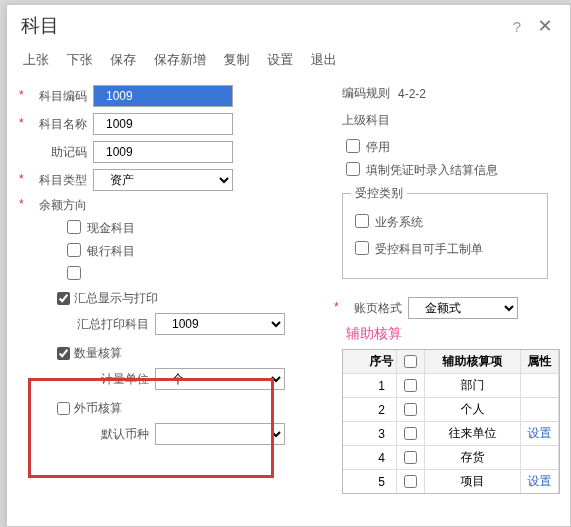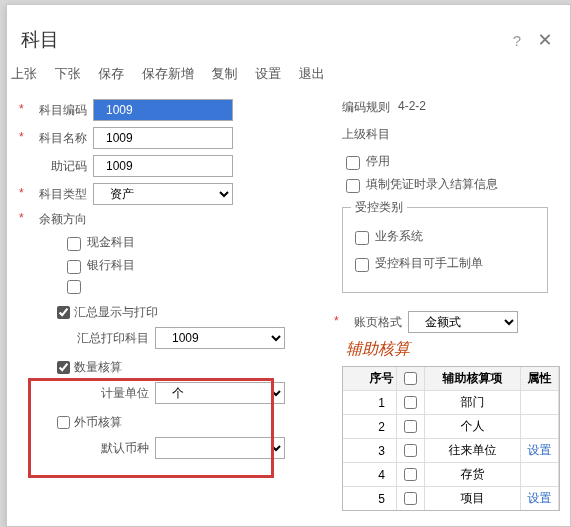--- a/index.html
+++ b/index.html
@@ -1,60 +1,60 @@
 <!DOCTYPE html>
 <html><head>
 <meta charset="utf-8">
 <style>
 * { box-sizing: border-box; margin: 0; padding: 0; font-family: "Microsoft YaHei", Arial, sans-serif; }
 body { background: #d8d8d8; width: 571px; height: 527px; overflow: hidden; position: relative; }
 .dialog { position: absolute; left: 6px; top: 4px; right: 0; bottom: 0; background: #fff; border: 1px solid #c8c8c8; box-shadow: 0 2px 8px rgba(0,0,0,0.15); }
-.titlebar { display: flex; align-items: center; padding: 22px 14px 12px 14px; }
+.titlebar { display: flex; align-items: center; padding: 8px 14px 12px 14px; }
 .title { font-size: 19px; color: #333; flex: 1; }
 .help-icon, .close-icon { width: 22px; height: 22px; display: inline-flex; align-items: center; justify-content: center; color: #9a9a9a; font-size: 15px; cursor: pointer; margin-left: 6px; }
 .close-icon { font-size: 18px; color: #7a7a7a; }
-.toolbar { padding: 0 14px 10px 4px; font-size: 13px; color: #555; }
+.toolbar { padding: 0 14px 10px 16px; font-size: 13px; color: #555; }
 .toolbar span { margin-right: 14px; cursor: pointer; }
 .body { display: flex; padding: 6px 10px 0 20px; }
 .col { flex: 1; }
 .col.left { flex: 0 0 300px; }
 .col.right { padding-left: 15px; }
 .row { display: flex; align-items: center; margin-bottom: 6px; font-size: 12px; color: #555; }
 .row .label { width: 60px; text-align: right; margin-right: 6px; position: relative; }
 .row .label.req::before { content: "*"; color: #d33; position: absolute; left: -8px; }
 .row input[type=text], .row select { width: 140px; height: 22px; border: 1px solid #aaa; font-size: 12px; padding: 1px 12px; }
 .field-code input { background: #fff; }
 select { background:#fff; }
-.cbrow { display:flex; align-items:flex-end; margin: 4px 0 6px 40px; font-size:12px; color:#555; }
+.cbrow { display:flex; align-items:flex-start; margin: 4px 0 6px 40px; font-size:12px; color:#555; }
 .cbrow input[type=checkbox]{ width:14px; height:14px; margin-right:6px; accent-color:#888; }
 .sec { margin: 10px 0 6px 30px; }
 .sec-head { display:flex; align-items:center; font-size:12px; color:#555; margin-bottom:6px;}
 .sec-head input[type=checkbox]{width:13px;height:13px;margin-right:4px;accent-color:#555;}
 .sub { margin-left: 14px; }
 .sub .row .label { width: 78px; }
 .redbox { position:absolute; border:3px solid #cf3a3a; left:28px; top:378px; width:246px; height:100px; pointer-events:none; }
-.right .inforow { display:flex; align-items:flex-start; font-size:12px; color:#555; margin-bottom: 10px; }
+.right .inforow { display:flex; align-items:center; font-size:12px; color:#555; margin-bottom: 10px; }
 .right .inforow .lbl { width:56px; }
 .right .cbrow { margin-left: 4px; }
 fieldset { border:1px solid #bbb; margin:6px 12px 0 0; padding:10px 8px; font-size:12px; color:#555; }
 fieldset legend { padding: 0 4px; font-size:12px; color:#555;}
 fieldset .cbrow { margin: 2px 0 10px 2px;}
 .right .row .label { width:60px; }
 .right .row .label.req::before { left:-8px;}
 .grid { border:1px solid #bbb; font-size:12px; margin-top:6px; max-width: 225px; overflow:hidden;}
 .grid .h { display:flex; background:#f3f3f3; font-weight:bold; }
 .grid .r { display:flex; border-top:1px solid #ddd; background:#fff;}
 .grid .c { border-right:1px solid #ddd; padding:3px 2px; text-align:center; display:flex; align-items:center; justify-content:center;}
 .grid .c.seq { width:30px;margin-left:24px;}
 .grid .c.cb { width:28px;}
 .grid .c.item { flex:1; }
 .grid .c.attr { width:38px;}
 .grid .r .c.attr a { color:#2a66c6; text-decoration:none;}
 .grid .r .c input[type=checkbox]{width:13px;height:13px;accent-color:#888;}
-.r-title { font-size:16px; color:#c2410c; margin:6px 0 0 4px;font-style:italic;}
+.r-title { font-size:14px; color:#ec4899; margin:6px 0 0 4px;}
 .right .row select { width:110px; }
 .sub .row select, .sub .row input[type=text]{ width:130px; }
 </style>
 </head>
 <body>
 
 <div class="dialog">
   <div class="titlebar">
     <div class="title">科目</div>
     <div class="help-icon">?</div>

